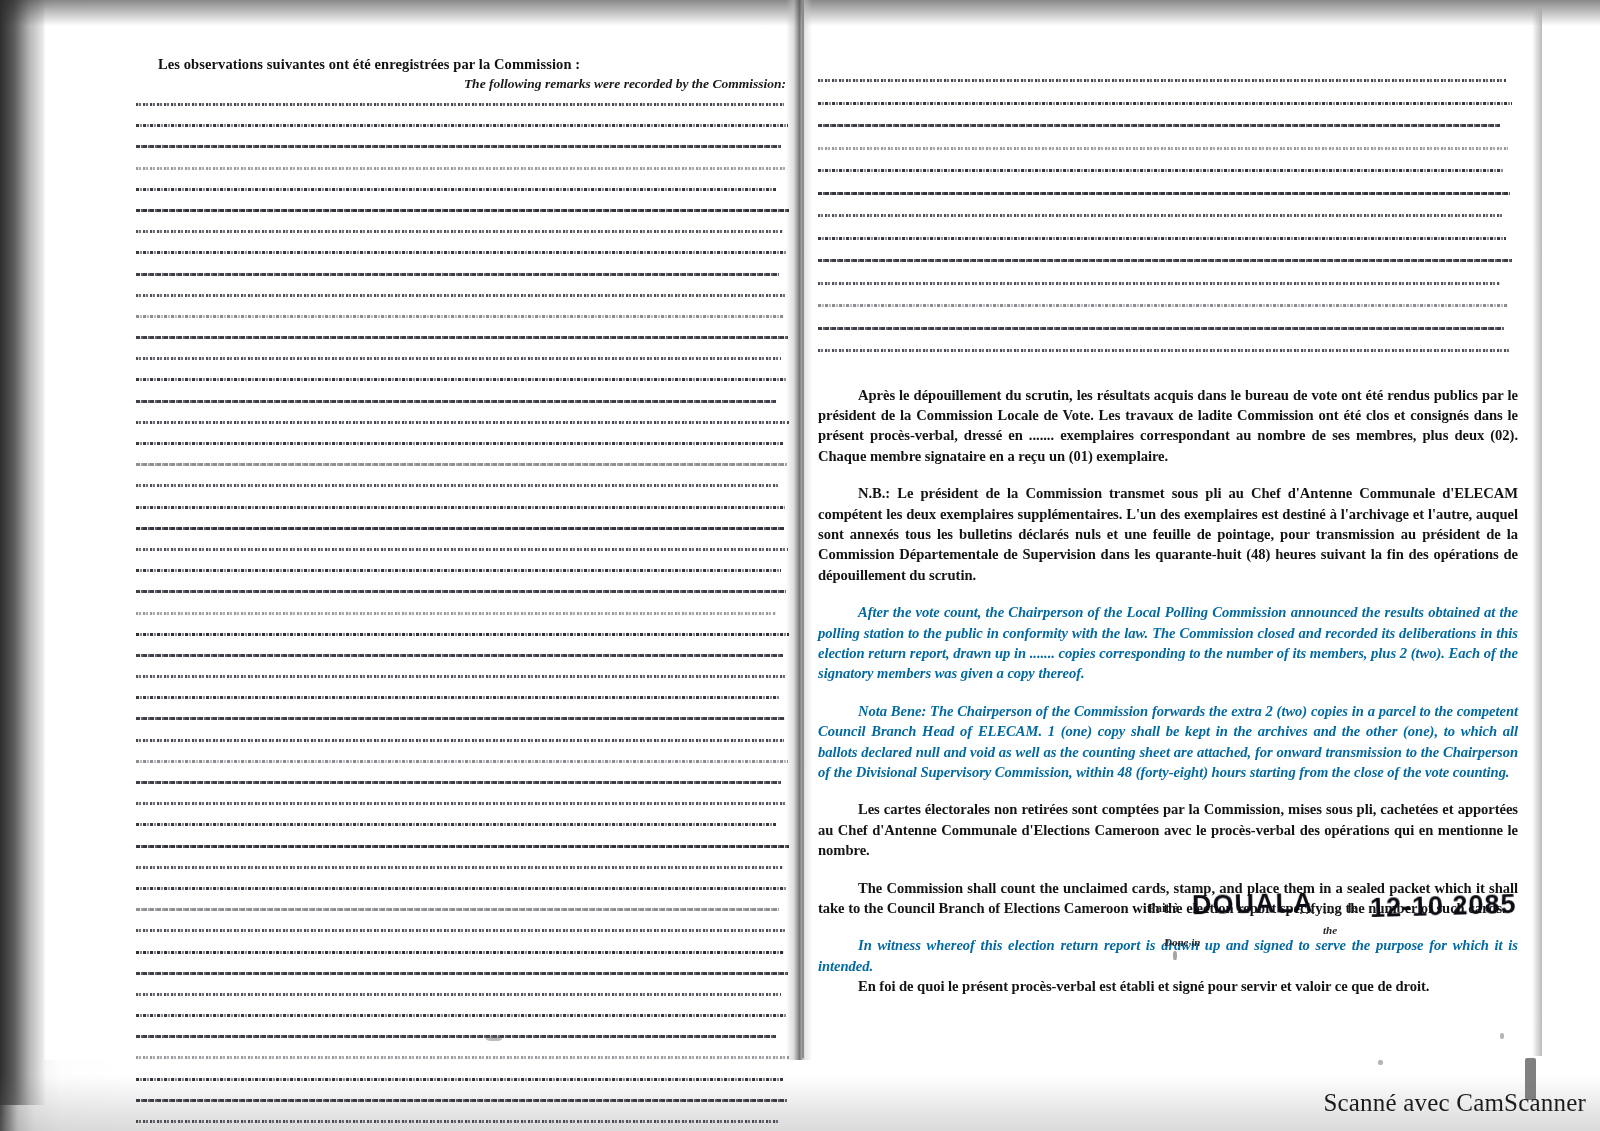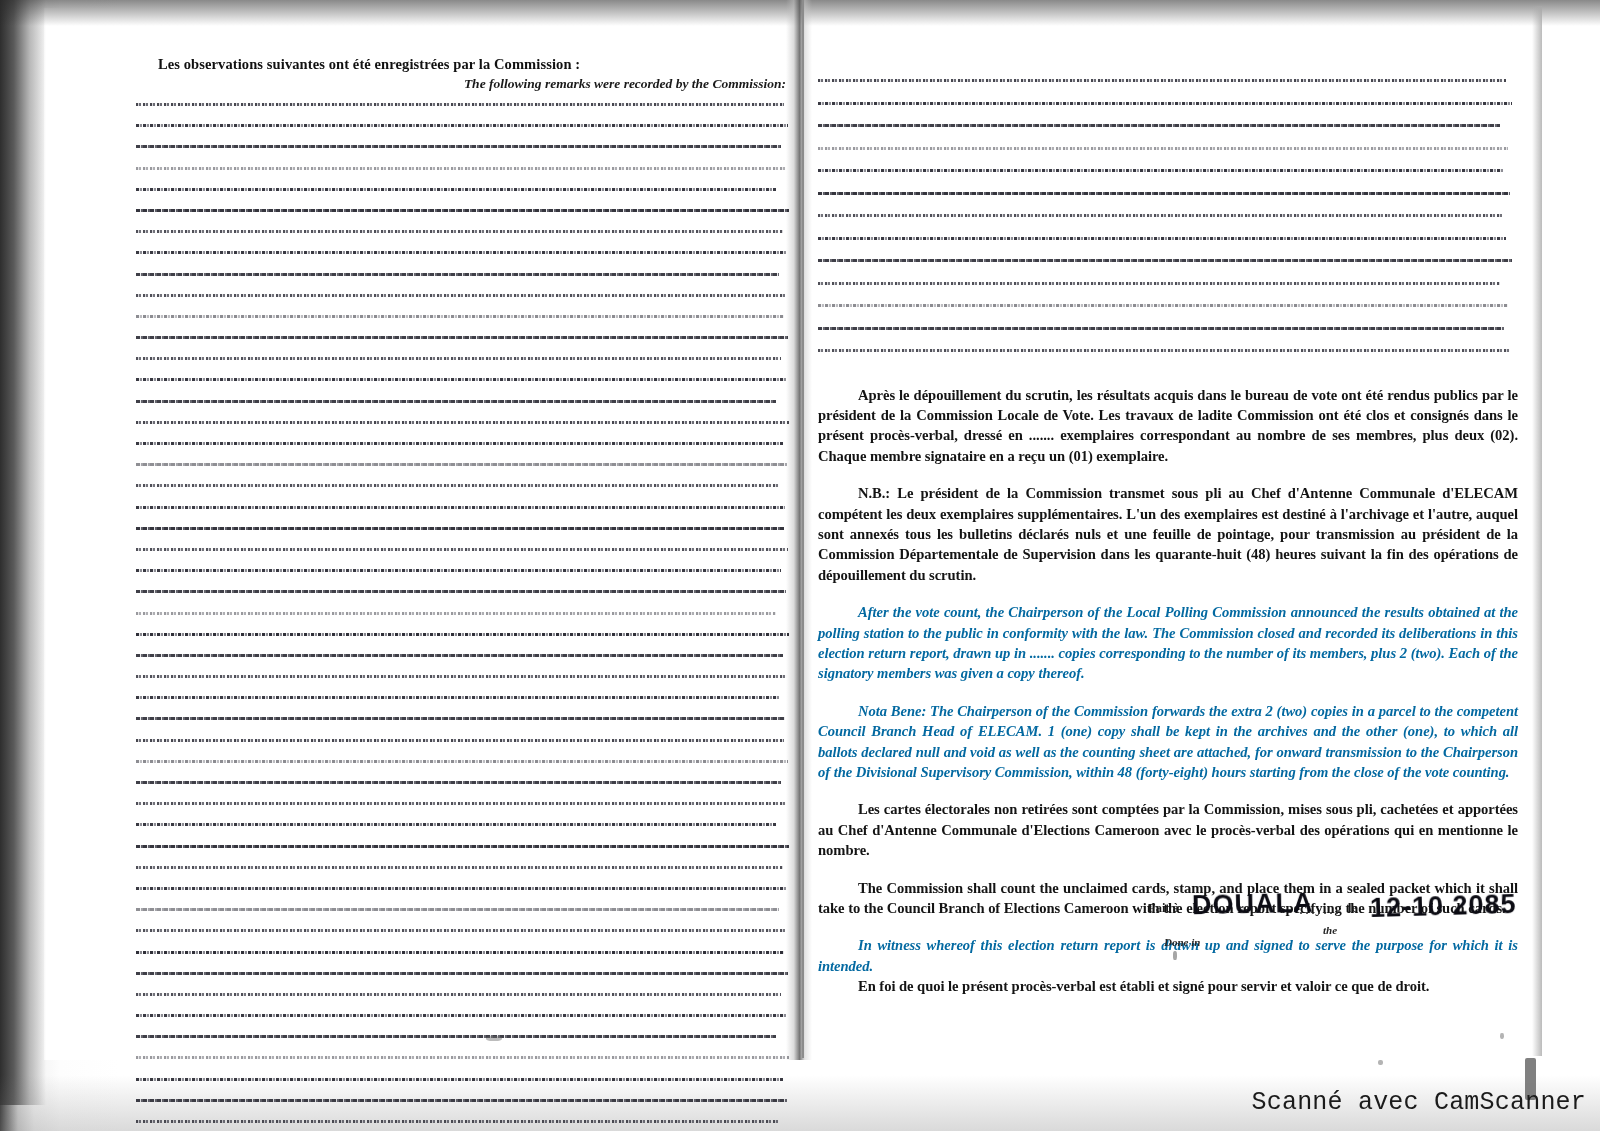--- a/index.html
+++ b/index.html
@@ -260,21 +260,21 @@
     background: #6a6a6a;
     opacity: .75;
     border-radius: 40%;
   }
 
   
   .watermark {
     position: absolute;
     right: 14px;
     bottom: 14px;
-    font-family: Liberation Mono, monospace;
+    font-family: Liberation Serif, serif;
     font-size: 25px;
     color: #1b1b1b;
     letter-spacing: 0.2px;
   }
 </style>
 </head>
 <body>
 
 <div id="page">
 

